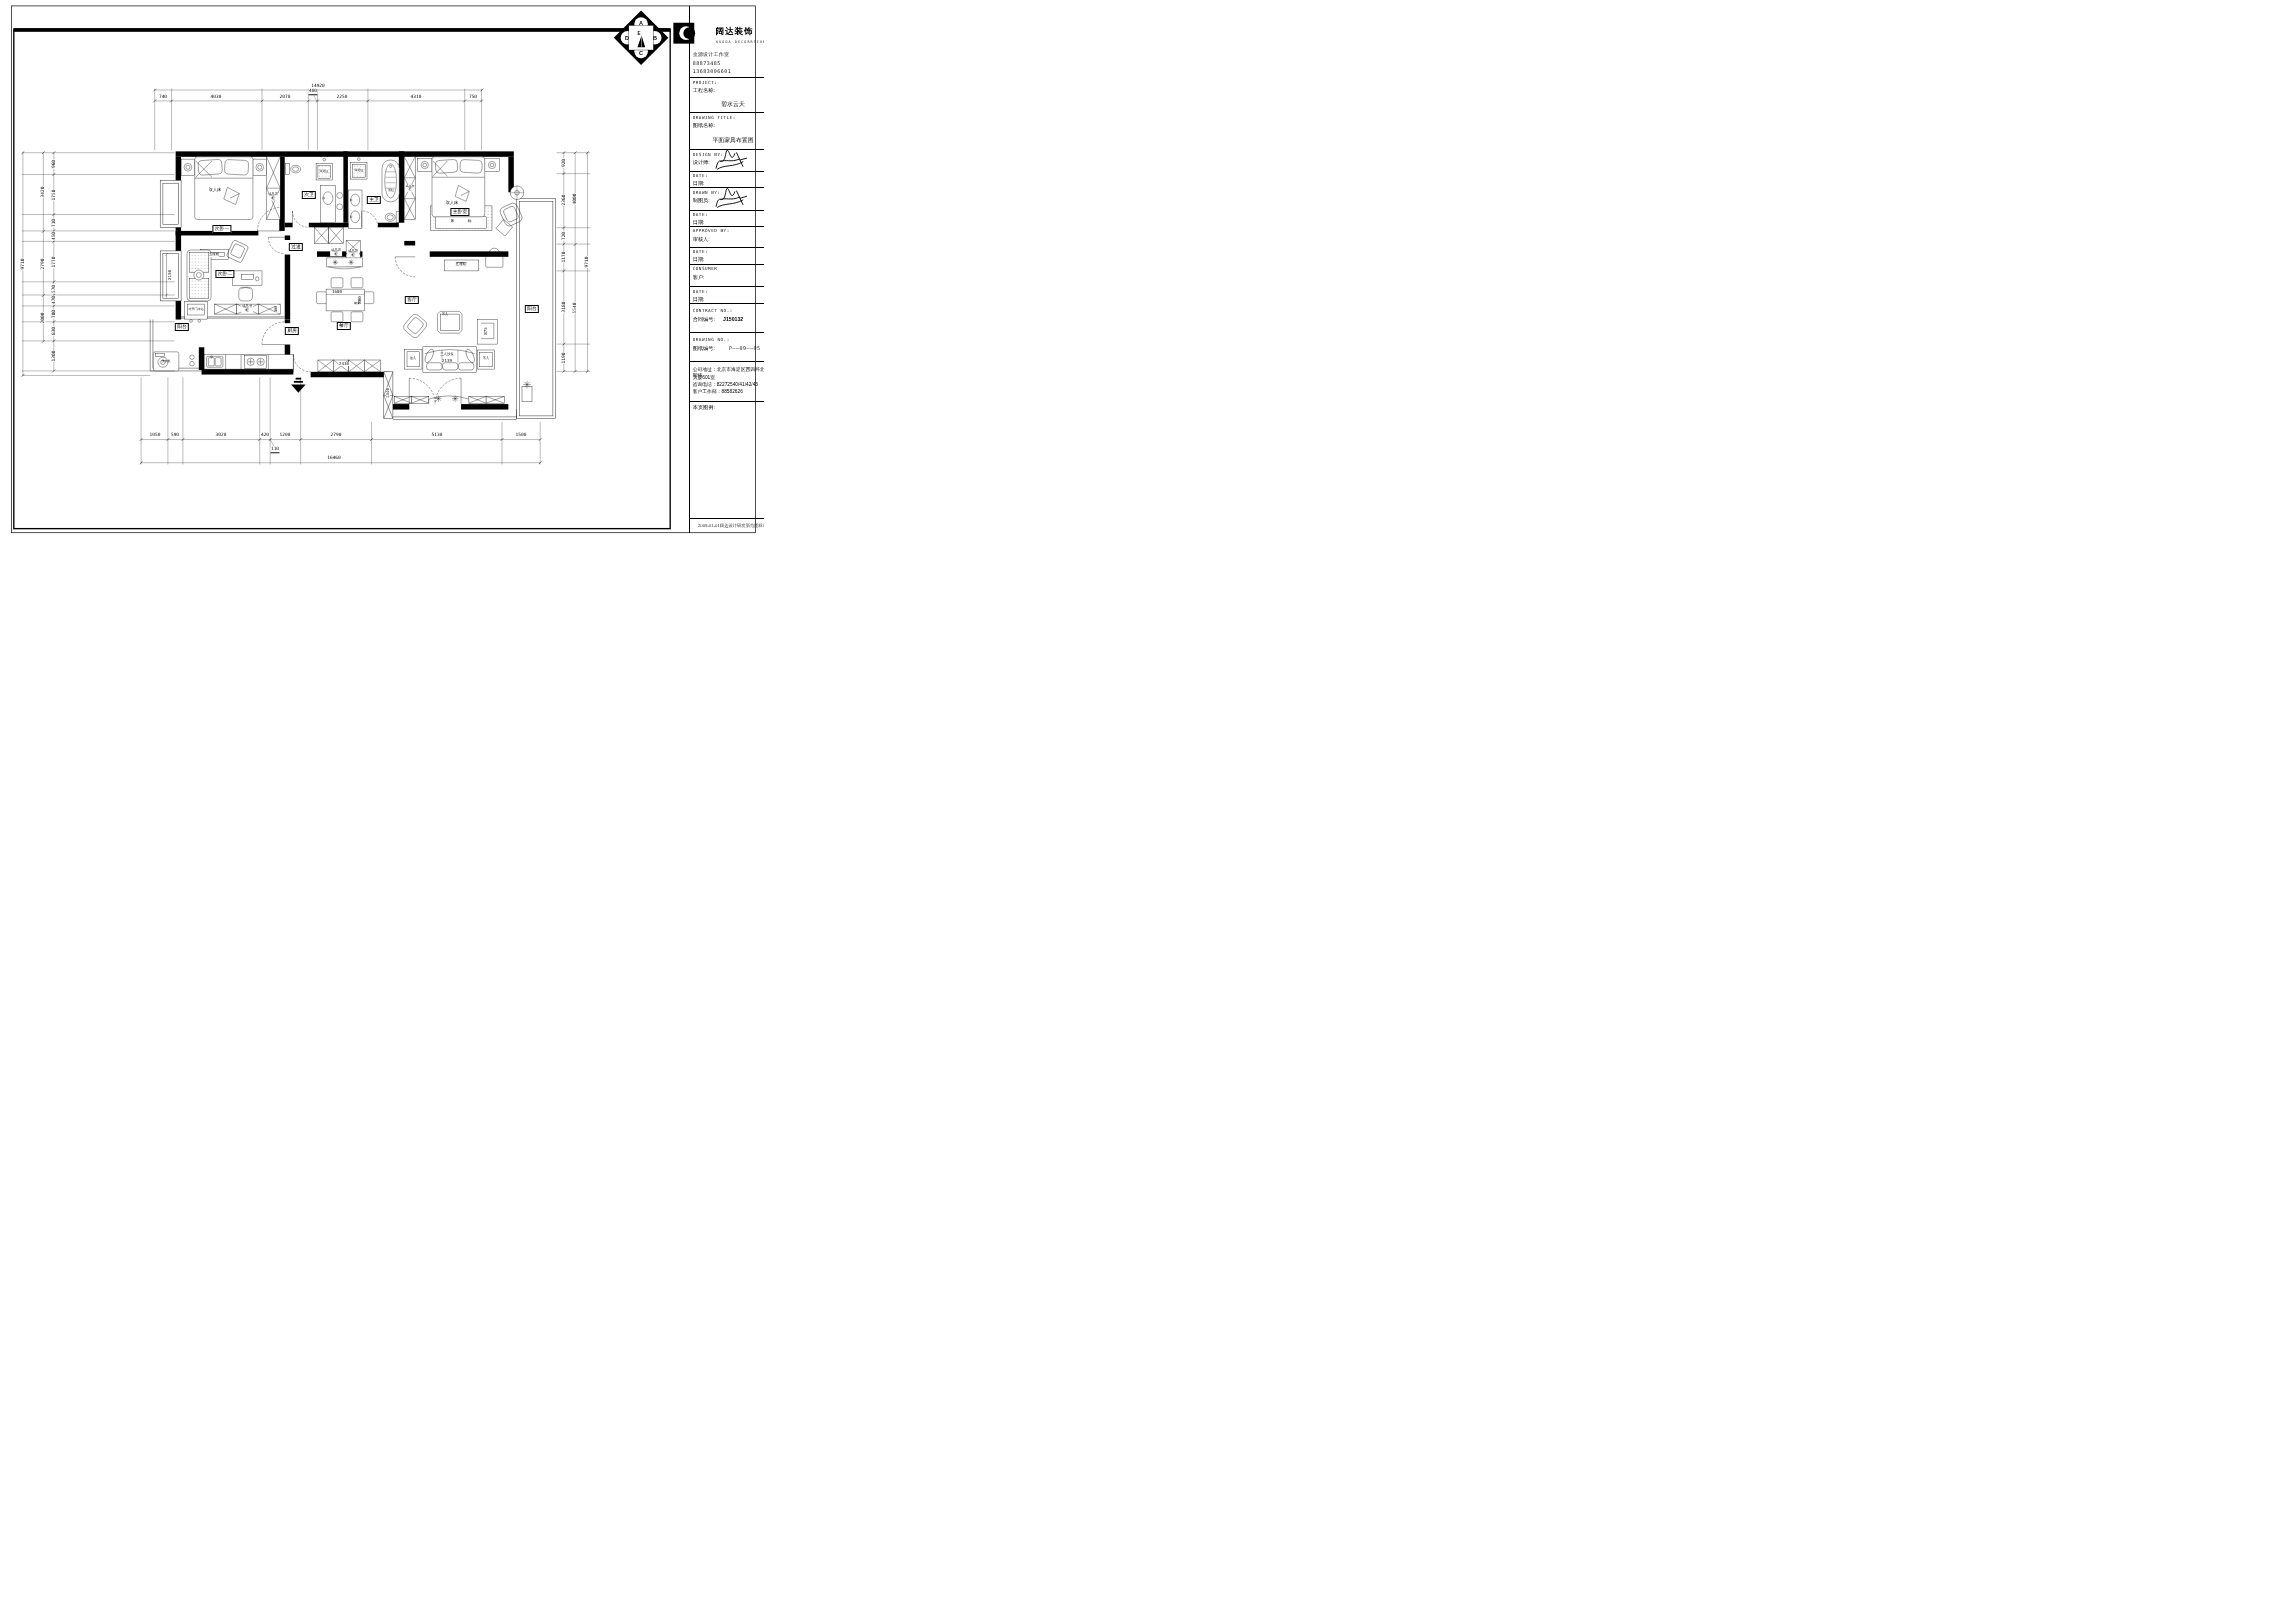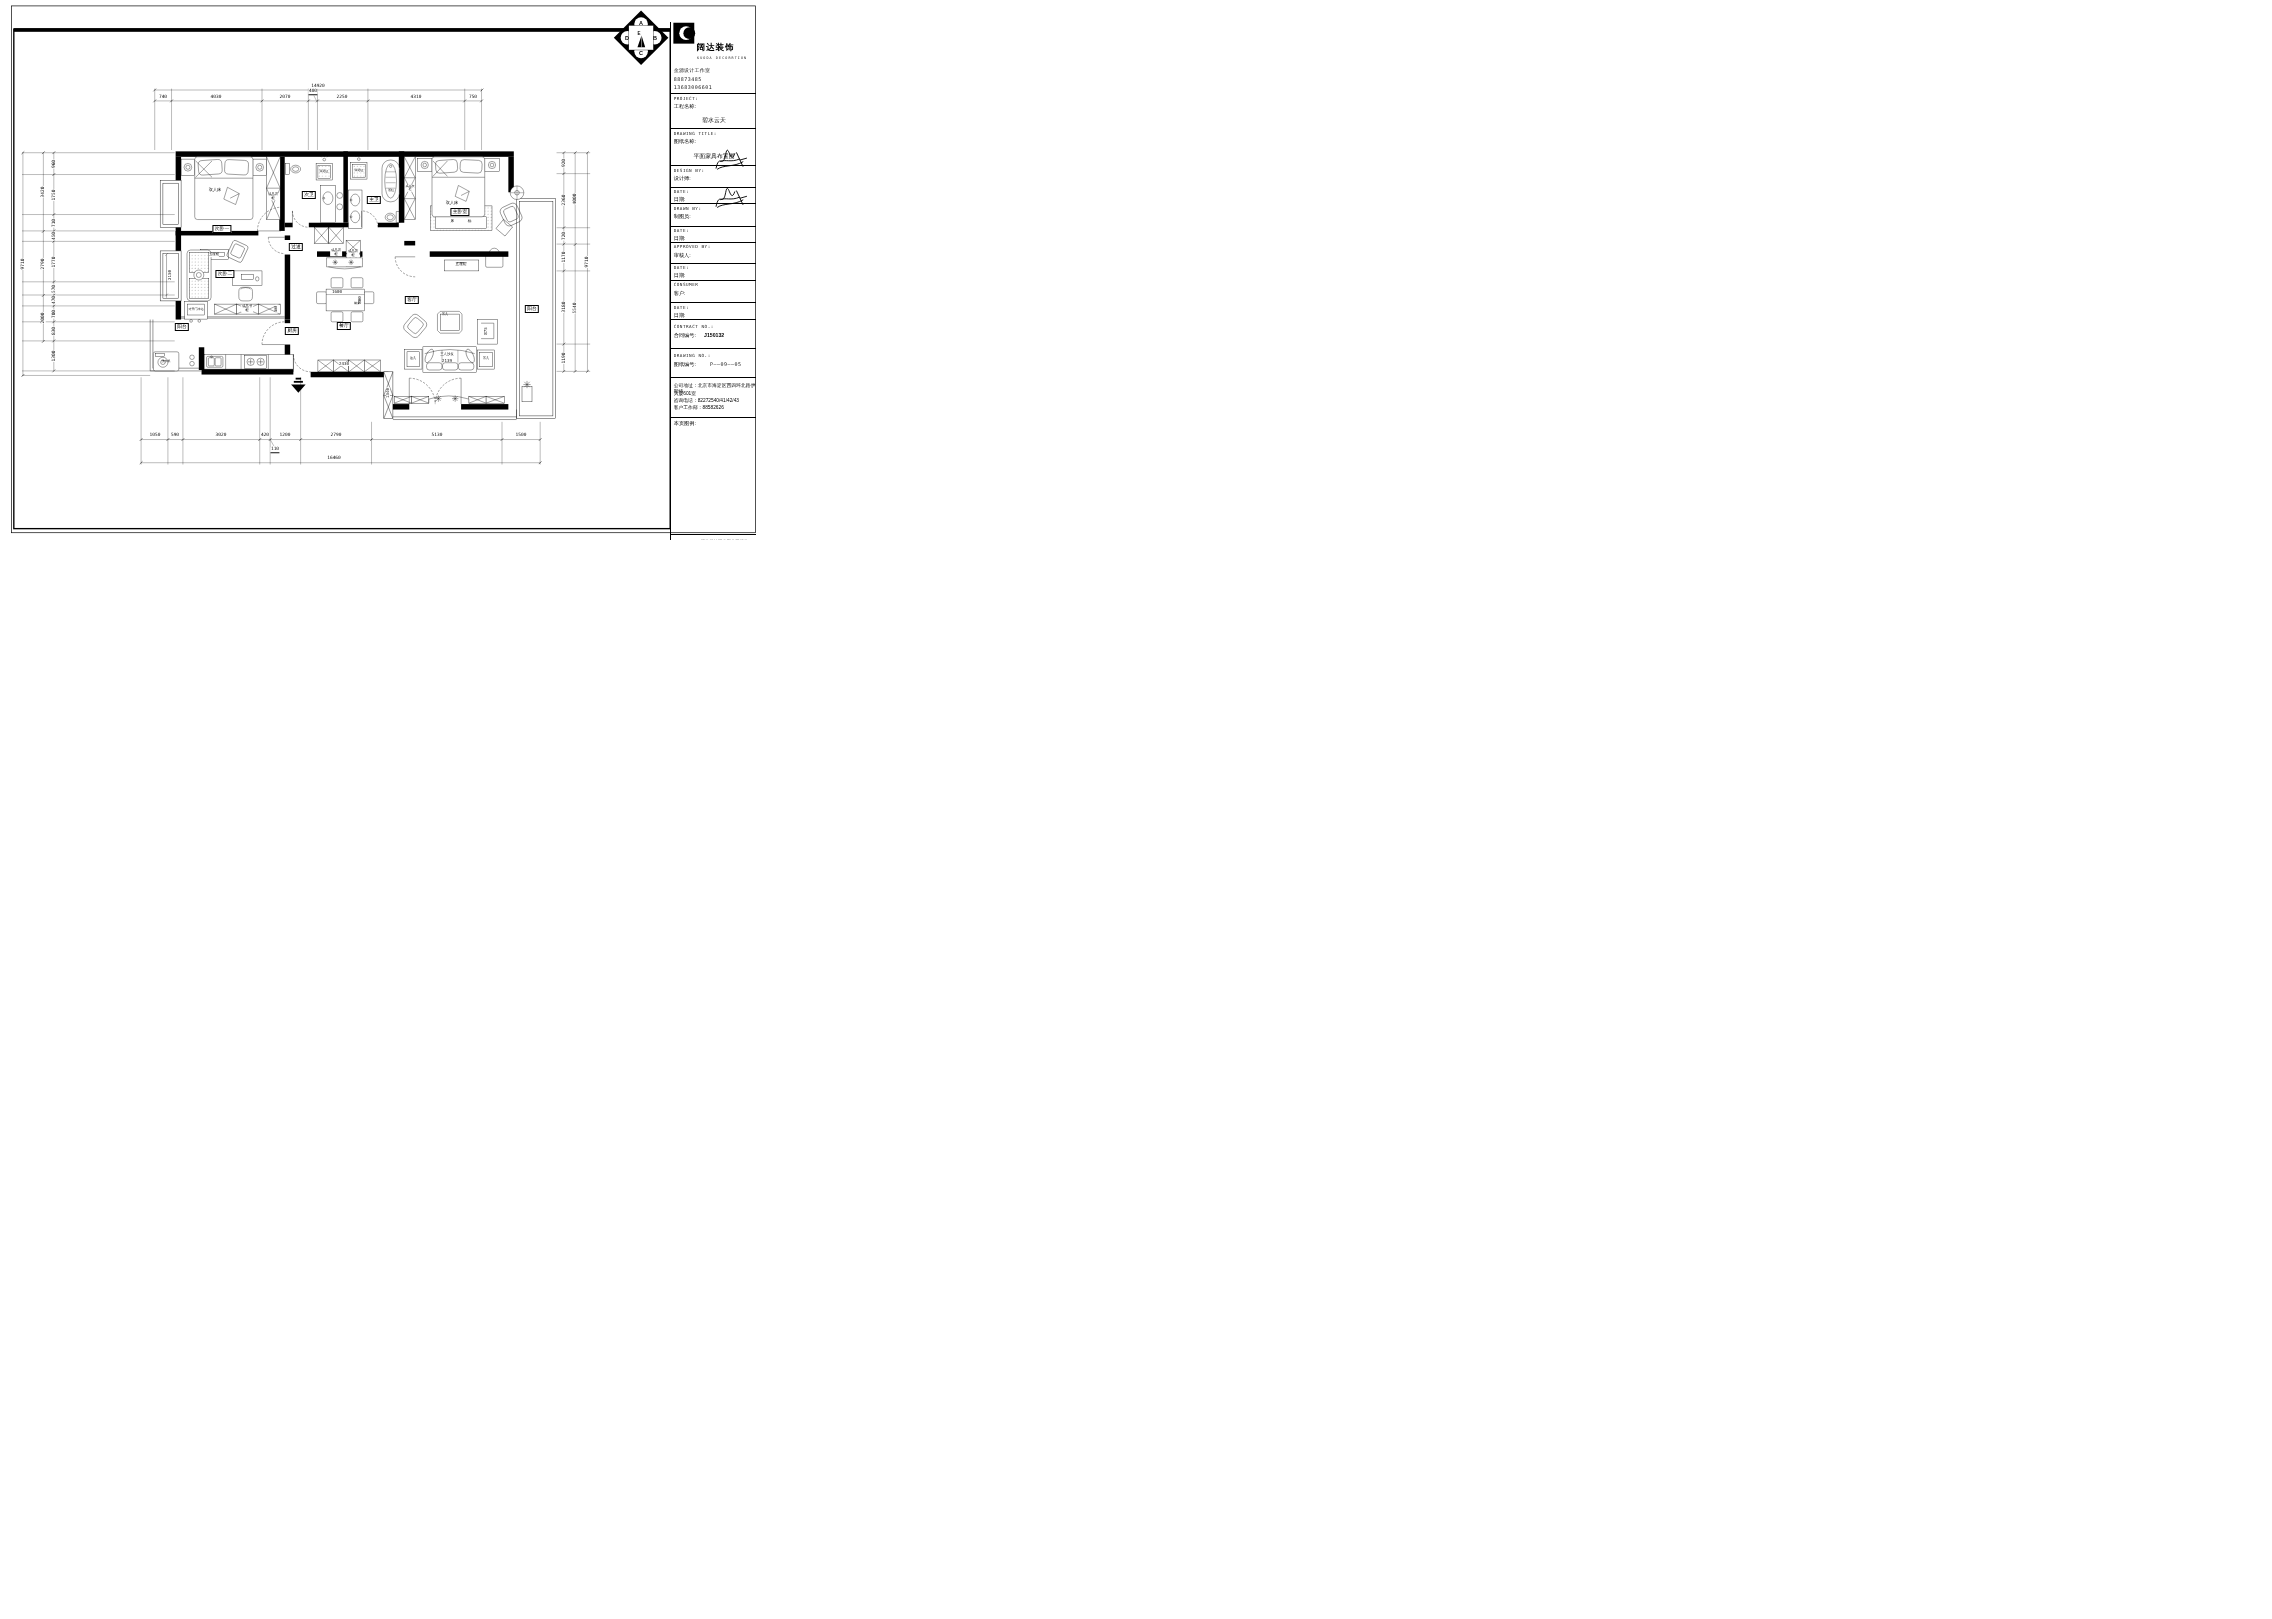--- a/index.html
+++ b/index.html
@@ -17,21 +17,21 @@
       background:#fff;padding:0px 1.4px;line-height:1.25;transform:translate(-50%,-50%);
       white-space:nowrap;border-bottom:0.9px solid #000;}
   
   .fl{position:absolute;font:3.6px "Liberation Sans",sans-serif;background:transparent;
       line-height:1.1;transform:translate(-50%,-50%);white-space:nowrap;color:#000;}
   .fl.w2{white-space:normal;width:11.8px;text-align:center;transform:translate(-50%,-50%);}
   .fl.s6{font-size:3px;}
   .fl.s7{font-size:3.4px;}
   .fl.s9{font-size:4.1px;}
   
-  #tb{position:absolute;left:670px;top:5.9px;width:85px;height:527px;border-left:1.8px solid #000;margin-top:16px;}
+  #tb{position:absolute;left:689px;top:5.9px;width:85px;height:527px;border-left:1.8px solid #000;}
   .tbl{position:absolute;left:2.7px;font:4.3px "DejaVu Sans Mono",monospace;letter-spacing:0.5px;color:#222;}
   .tbc{position:absolute;left:2.7px;font:5.2px "Liberation Sans",sans-serif;color:#000;}
   .tbv{position:absolute;font:5.9px "Liberation Sans",sans-serif;color:#000;transform:translateX(-50%);white-space:nowrap;}
   .hr{position:absolute;left:0;width:100%;height:0;border-top:0.9px solid #000;}
   .compass-letter{position:absolute;font:600 5.5px "Liberation Sans",sans-serif;transform:translate(-50%,-50%);color:#000;}
 </style>
 </head>
 <body>
 
 <div id="sheet">

